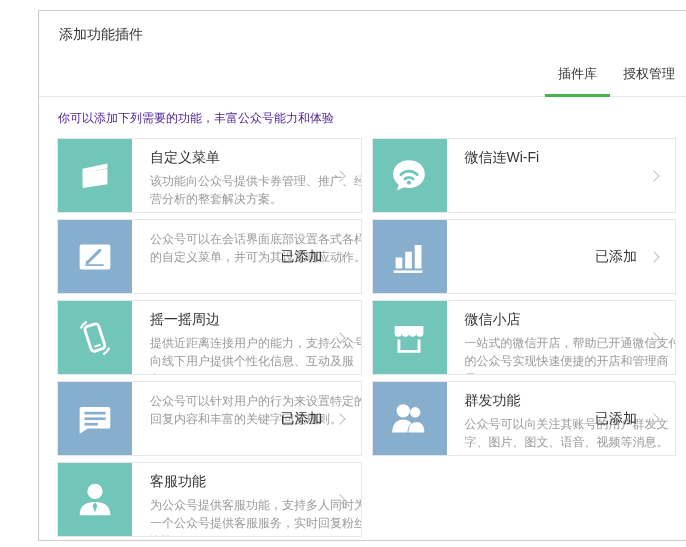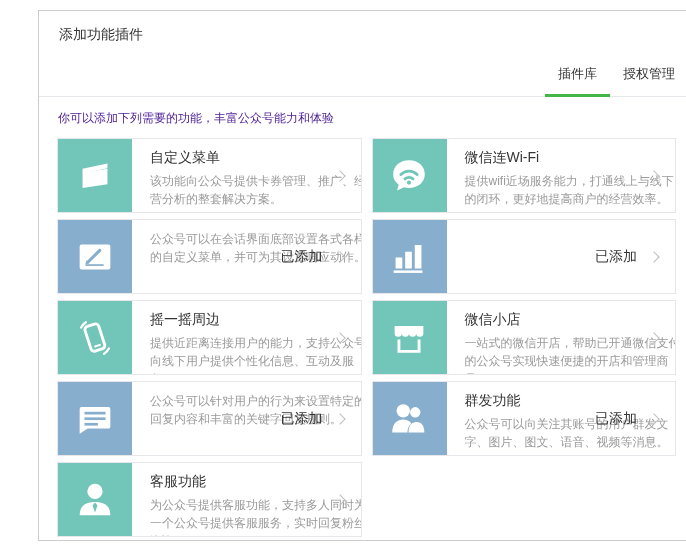--- a/index.html
+++ b/index.html
@@ -62,21 +62,20 @@
       <path d="M24 7.5C14 7.5 7.5 14 7.5 22.2c0 4.6 2.2 8.3 5.7 10.8L11.6 39l7.2-3.2c1.6.4 3.3.7 5.2.7 10 0 16.5-6.5 16.5-14.3C40.5 14 34 7.5 24 7.5Z" fill="#fff"></path>
       <g fill="none" stroke="#72c6b9" stroke-width="3" stroke-linecap="round">
         <path d="M15.5 22.5 A12 12 0 0 1 32.5 22.5"></path>
         <path d="M19.8 27 A6.5 6.5 0 0 1 28.2 27"></path>
       </g>
       <circle cx="24" cy="30.8" r="2.2" fill="#72c6b9"></circle>
             </svg>
           </div>
     <div class="card-body">
       <div class="card-title">微信连Wi-Fi</div>
-      <div class="card-desc">提供wifi近场服务能力，打通线上与线下的闭环，更好地提高商户的经营效率。</div>
     </div>
 
     <span class="chev"></span>
   </div>
 
   <div class="card">
     <div class="icon-box" style="background: rgb(135, 174, 205);">
             <svg viewBox="0 0 48 48">
       <rect x="8" y="11" width="32" height="26" rx="2" fill="#fff"></rect>
       <path d="M16.5 29.5 L29 17" stroke="#87aecd" stroke-width="3.2" stroke-linecap="round" fill="none"></path>

